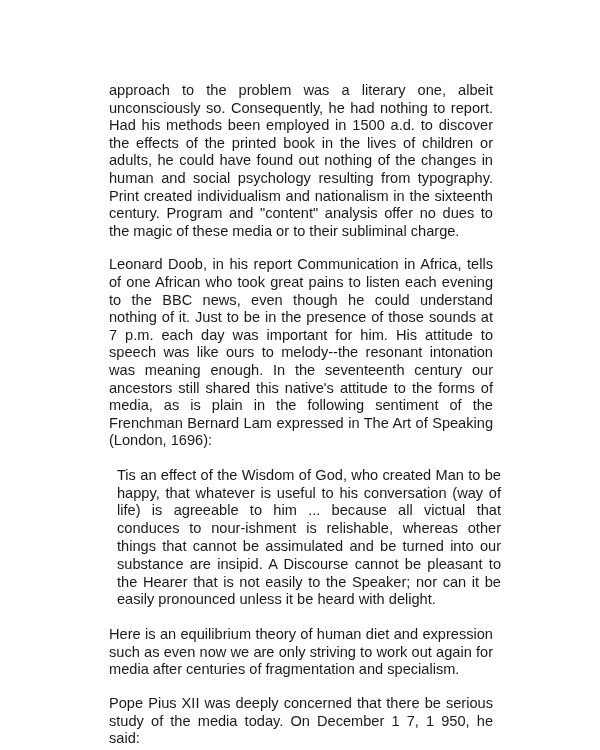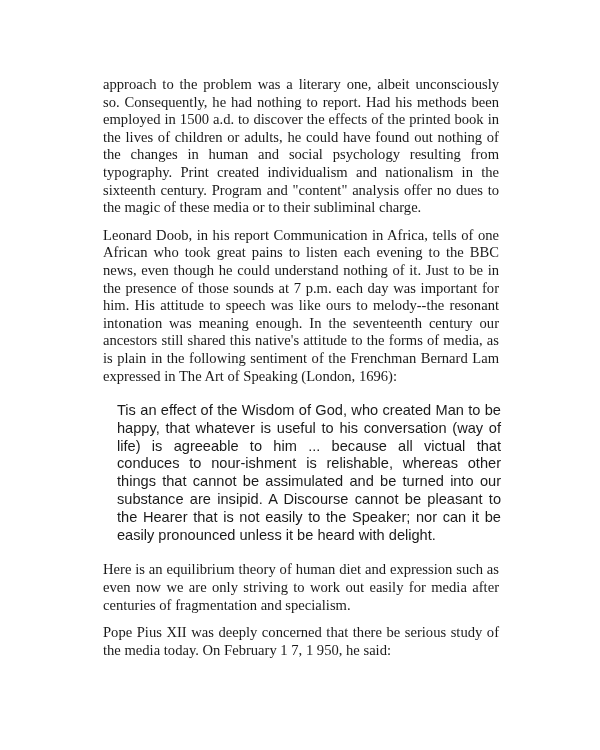--- a/index.html
+++ b/index.html
@@ -17,34 +17,33 @@
     }
     .page {
       position: absolute;
       left: 93px;
       top: 66px;
       width: 416px;
       font-size: 14.6px;
       line-height: 17.6px;
     }
     .para {
-      margin: 10px;
+      margin: 16px;
       text-align: justify;
       text-align-last: left;
-      font-family: Liberation Serif, serif;
     }
     .quote {
       margin: 17px 8px 17px 24px;
       text-align: justify;
       text-align-last: left;
       line-height: 17.8px;
     }
   </style>
 </head>
 <body>
 
 <div class="page">
   <p class="para">approach to the problem was a literary one, albeit unconsciously so. Consequently, he had nothing to report. Had his methods been employed in 1500 a.d. to discover the effects of the printed book in the lives of children or adults, he could have found out nothing of the changes in human and social psychology resulting from typography. Print created individualism and nationalism in the sixteenth century. Program and "content" analysis offer no dues to the magic of these media or to their subliminal charge.</p>
   <p class="para">Leonard Doob, in his report Communication in Africa, tells of one African who took great pains to listen each evening to the BBC news, even though he could understand nothing of it. Just to be in the presence of those sounds at 7 p.m. each day was important for him. His attitude to speech was like ours to melody--the resonant intonation was meaning enough. In the seventeenth century our ancestors still shared this native's attitude to the forms of media, as is plain in the following sentiment of the Frenchman Bernard Lam expressed in The Art of Speaking (London, 1696):</p>
   <blockquote class="quote">Tis an effect of the Wisdom of God, who created Man to be happy, that whatever is useful to his conversation (way of life) is agreeable to him ... because all victual that conduces to nour-ishment is relishable, whereas other things that cannot be assimulated and be turned into our substance are insipid. A Discourse cannot be pleasant to the Hearer that is not easily to the Speaker; nor can it be easily pronounced unless it be heard with delight.</blockquote>
-  <p class="para">Here is an equilibrium theory of human diet and expression such as even now we are only striving to work out easily for media after centuries of fragmentation and specialism.</p>
-  <p class="para">Pope Pius XII was deeply concerned that there be serious study of the media today. On February 1 7, 1 950, he said:</p>
+  <p class="para">Here is an equilibrium theory of human diet and expression such as even now we are only striving to work out again for media after centuries of fragmentation and specialism.</p>
+  <p class="para">Pope Pius XII was deeply concerned that there be serious study of the media today. On December 1 7, 1 950, he said:</p>
 </div>
 
 </body></html>

